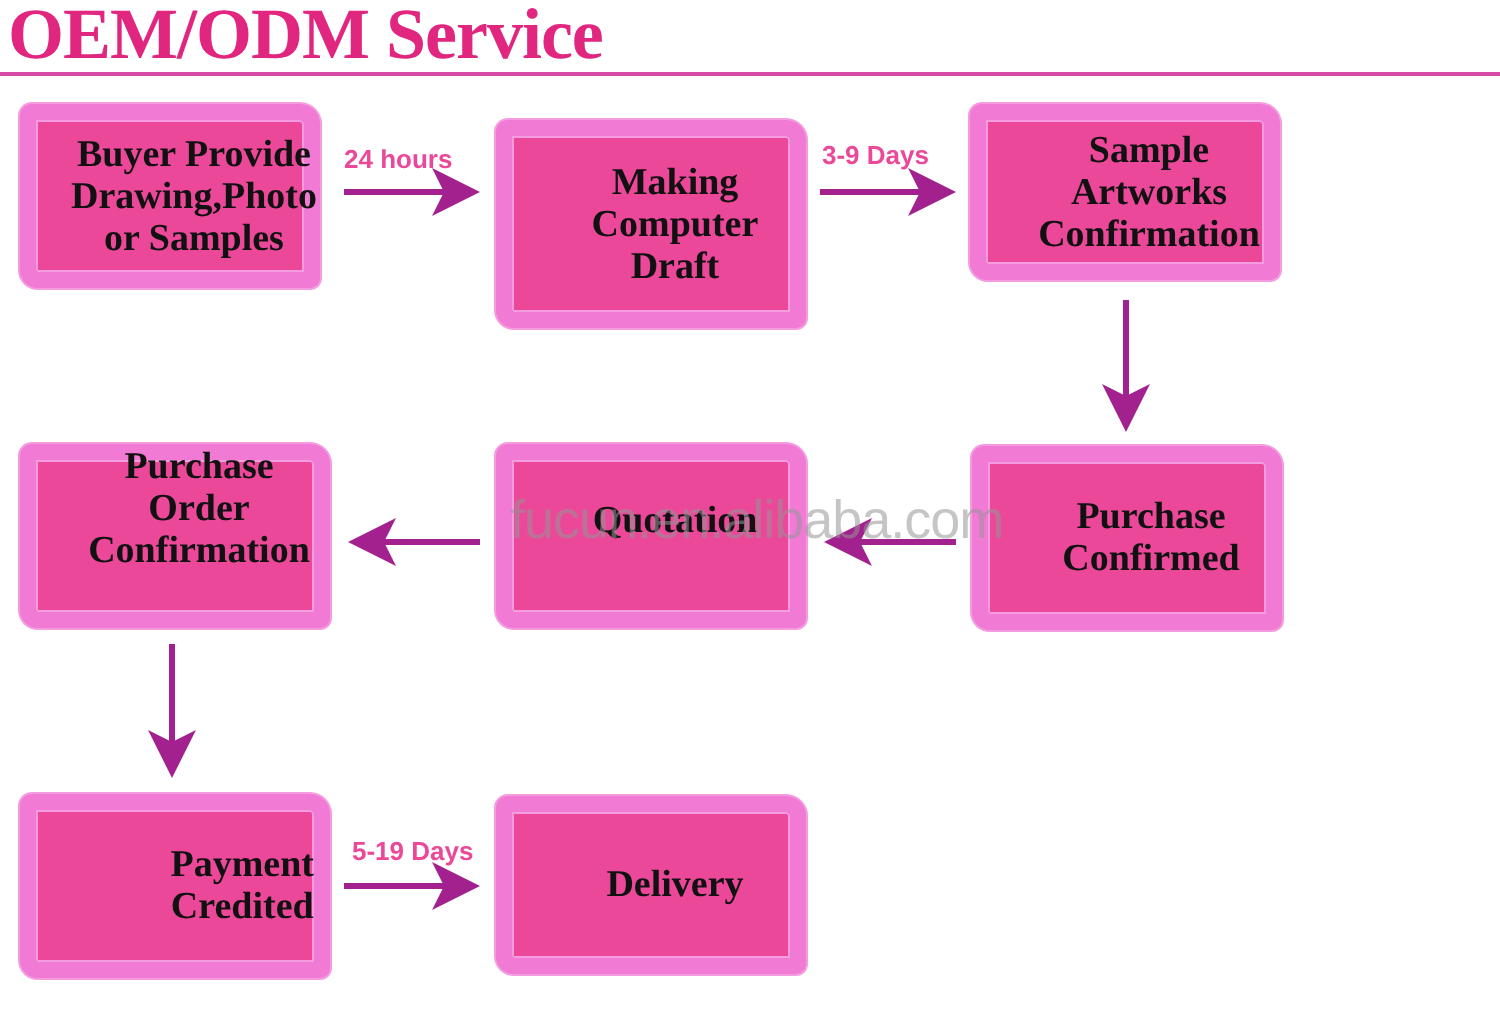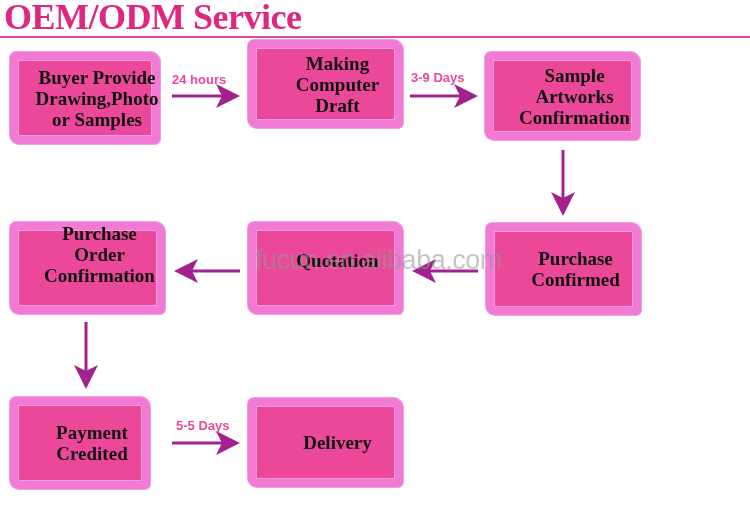--- a/index.html
+++ b/index.html
@@ -17,21 +17,21 @@
 <body>
 
 <div class="title">OEM/ODM Service</div>
 <div class="title-rule"></div>
 
 <div class="box" style="left:10px;top:52px;width:150px;height:92px;">
   <span>Buyer Provide
 Drawing,Photo
 or Samples</span>
 </div>
-<div class="box" style="left:248px;top:40px;width:155px;height:88px;">
+<div class="box" style="left:248px;top:60px;width:155px;height:104px;">
   <span>Making
 Computer
 Draft</span>
 </div>
 <div class="box" style="left:485px;top:52px;width:155px;height:88px;">
   <span>Sample
 Artworks
 Confirmation</span>
 </div>
 
@@ -40,21 +40,21 @@
 Confirmed</span>
 </div>
 <div class="box" style="left:248px;top:222px;width:155px;height:92px;">
   <span style="position:relative;top:-8px;">Quotation</span>
 </div>
 <div class="box" style="left:10px;top:222px;width:155px;height:92px;">
   <span style="position:relative;top:-14px;">Purchase Order
 Confirmation</span>
 </div>
 
-<div class="box" style="left:10px;top:397px;width:140px;height:92px;">
+<div class="box" style="left:10px;top:397px;width:155px;height:92px;justify-content:flex-end;">
   <span>Payment
 Credited</span>
 </div>
 <div class="box" style="left:248px;top:398px;width:155px;height:89px;">
   <span>Delivery</span>
 </div>
 
 <svg class="arrows" width="750" height="512">
   <defs>
     <marker id="ah" markerWidth="8" markerHeight="8" refX="6" refY="4" orient="auto" markerUnits="strokeWidth">
@@ -65,15 +65,15 @@
   <line x1="410" y1="96" x2="472" y2="96" stroke="#a3208f" stroke-width="3" marker-end="url(#ah)"></line>
   <line x1="563" y1="150" x2="563" y2="210" stroke="#a3208f" stroke-width="3" marker-end="url(#ah)"></line>
   <line x1="478" y1="271" x2="418" y2="271" stroke="#a3208f" stroke-width="3" marker-end="url(#ah)"></line>
   <line x1="240" y1="271" x2="180" y2="271" stroke="#a3208f" stroke-width="3" marker-end="url(#ah)"></line>
   <line x1="86" y1="322" x2="86" y2="383" stroke="#a3208f" stroke-width="3" marker-end="url(#ah)"></line>
   <line x1="172" y1="443" x2="234" y2="443" stroke="#a3208f" stroke-width="3" marker-end="url(#ah)"></line>
 </svg>
 
 <div class="lbl" style="left:172px;top:72px;">24 hours</div>
 <div class="lbl" style="left:411px;top:70px;">3-9 Days</div>
-<div class="lbl" style="left:176px;top:418px;">5-5 Days</div>
+<div class="lbl" style="left:176px;top:418px;">5-19 Days</div>
 
 <div class="watermark">fucun.en.alibaba.com</div>
 
 </body></html>

